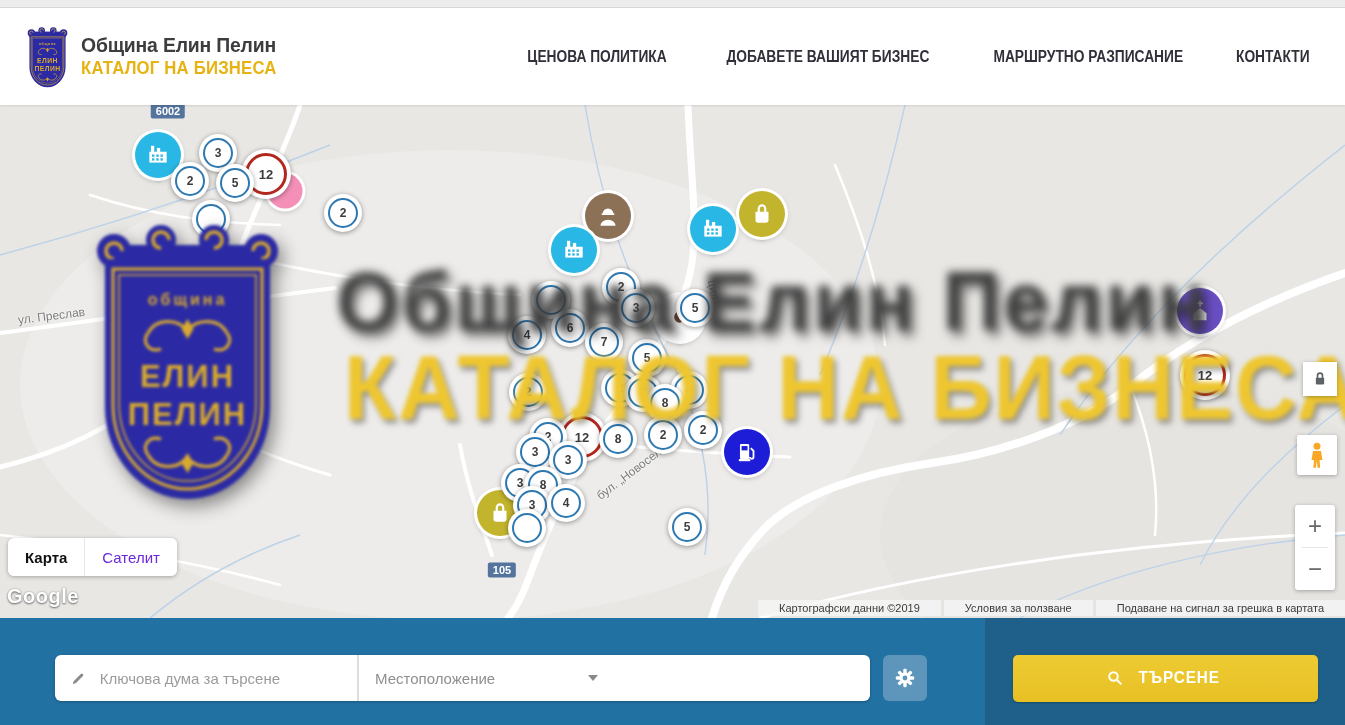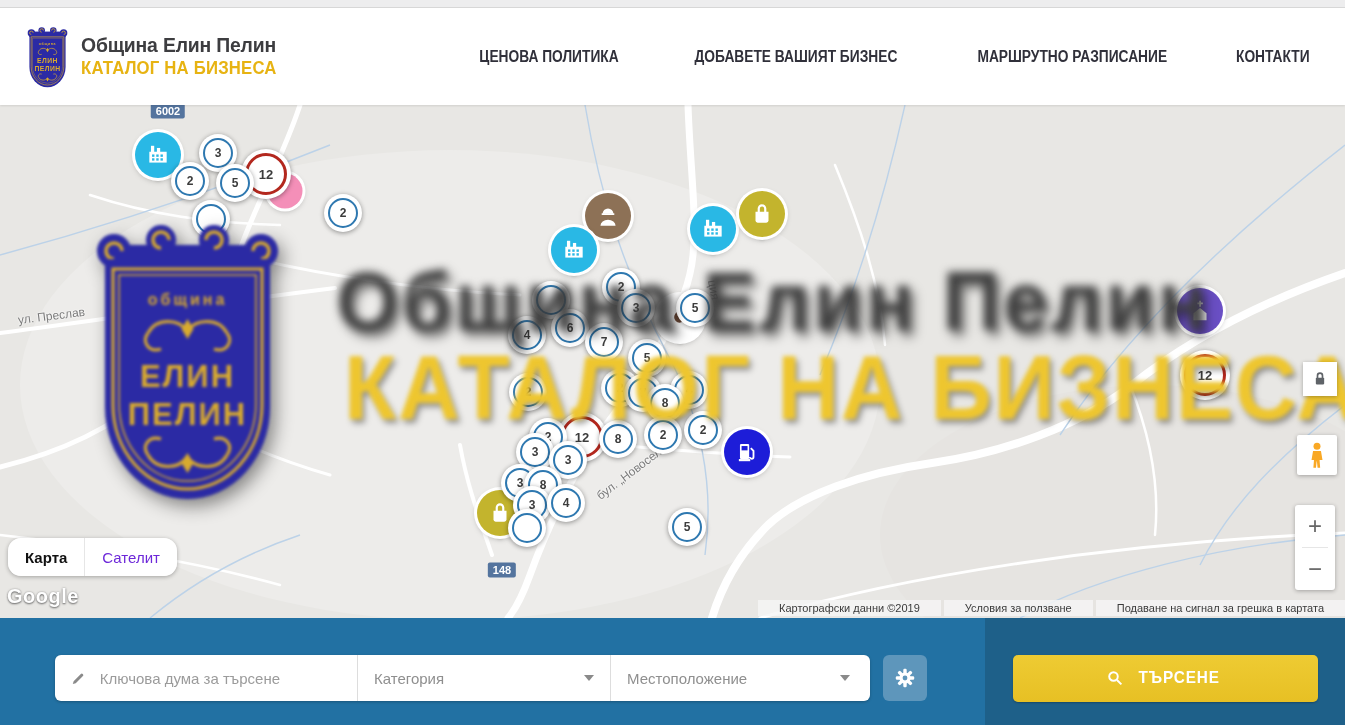--- a/index.html
+++ b/index.html
@@ -9,21 +9,21 @@
   .top-strip{height:7px;background:#ededee;border-bottom:1px solid #d8d8d8;}
   header{height:97px;background:#fff;display:flex;align-items:center;padding:0 25px;
          box-shadow:0 1px 2px rgba(0,0,0,.10);position:relative;z-index:20;}
   .logo{display:flex;align-items:center;cursor:pointer;}
   .logo-crest{width:45px;height:64px;}
   .logo-text{margin-left:11px;}
   .logo-title{font-size:20px;font-weight:700;color:#3d3d40;letter-spacing:-.2px;
               transform:scaleX(.97);transform-origin:left;}
   .logo-sub{font-size:18px;font-weight:700;color:#e7b312;margin-top:1px;
             transform:scaleX(.93);transform-origin:left;letter-spacing:.2px;}
-  nav{margin-left:auto;display:flex;gap:48px;align-items:center;padding-right:4px;}
+  nav{margin-left:auto;display:flex;gap:32px;align-items:center;padding-right:4px;}
   .nav-item{font-size:16px;font-weight:700;color:#30303a;text-decoration:none;cursor:pointer;
             transform:scaleX(.86);transform-origin:center;white-space:nowrap;}
   
   .map-wrap{position:relative;height:513px;background:#e8e7e4;overflow:hidden;}
   .roads{position:absolute;inset:0;z-index:0;}
   .badge{position:absolute;background:#54749e;color:#fff;font-size:11px;font-weight:700;
          padding:1px 5px 2px;border-radius:2px;transform:translate(-50%,-50%);z-index:1;}
   .street-label{position:absolute;color:#7b7b7b;font-size:12px;white-space:nowrap;z-index:1;
                 text-shadow:0 0 2px #fff,0 0 2px #fff;}
   
@@ -48,21 +48,21 @@
   .wm-crest{position:absolute;left:85px;top:110px;width:205px;height:292px;z-index:5;
             filter:blur(1.6px) drop-shadow(5px 7px 9px rgba(0,0,0,.45));pointer-events:none;}
   .wm-title{position:absolute;left:336px;top:148px;font-size:84px;font-weight:700;color:#3f3f3f;
             letter-spacing:3px;transform:scaleX(.96);transform-origin:left;white-space:nowrap;
             filter:blur(4.5px);text-shadow:5px 6px 8px rgba(0,0,0,.55);z-index:5;pointer-events:none;}
   .wm-sub{position:absolute;left:344px;top:232px;font-size:90px;font-weight:700;color:#eec62f;
           letter-spacing:2px;transform:scaleX(.95);transform-origin:left;white-space:nowrap;
           filter:blur(2.2px);text-shadow:3px 4px 6px rgba(0,0,0,.4);z-index:5;pointer-events:none;}
   
   .maptype{position:absolute;left:8px;top:433px;display:flex;z-index:6;
-           box-shadow:0 1px 4px rgba(0,0,0,.3);border-radius:13px;overflow:hidden;}
+           box-shadow:0 1px 4px rgba(0,0,0,.3);border-radius:6px;overflow:hidden;}
   .maptype button{background:#fff;border:none;height:38px;padding:0 17px;font-size:15px;
                   font-family:"Liberation Sans",sans-serif;cursor:pointer;}
   .mt-map{font-weight:700;color:#111;}
   .mt-sat{color:#6d28d9;border-left:1px solid #e6e6e6 !important;}
   .google-logo{position:absolute;left:7px;top:480px;color:#fff;font-size:20px;font-weight:700;
                letter-spacing:.5px;z-index:6;cursor:pointer;
                text-shadow:0 1px 2px rgba(80,80,80,.8),0 0 2px rgba(120,120,120,.6);}
   .attribution{position:absolute;right:0;bottom:2px;display:flex;gap:3px;z-index:6;
                font-size:11px;color:#3a3a3a;}
   .attr-chip{background:rgba(245,245,245,.82);padding:2px 21px;white-space:nowrap;}
@@ -175,21 +175,21 @@
       <path d="M905 0 C885 90 858 180 820 270"></path>
       <path d="M1345 40 C1230 130 1125 230 1060 330"></path>
       <path d="M1345 300 C1280 350 1230 400 1200 460"></path>
       <path d="M1020 513 C1100 470 1220 440 1345 430"></path>
       <path d="M150 513 C190 480 240 450 300 430"></path>
     </g>
   </svg>
 
   <div id="labels-layer">
       <div class="badge" style="left: 168px; top: 6px;">6002</div>
-      <div class="badge" style="left: 502px; top: 465px;">148</div>
+      <div class="badge" style="left: 502px; top: 465px;">105</div>
       <div class="street-label" style="left: 18px; top: 208px; transform: rotate(-7deg); transform-origin: left center;">ул. Преслав</div>
       <div class="street-label" style="left: 598px; top: 385px; transform: rotate(-37deg); transform-origin: left center;">бул. „Новосел</div>
       <div class="street-label" style="left: 712px; top: 168px; transform: rotate(80deg); transform-origin: left center;">ция</div>
     </div>
   <div id="pins-layer">
       <div class="pin no-tail" style="left: 285px; top: 86px; color: rgb(244, 143, 184);">
                  <div class="circle" style="background:#f48fb8"></div>
       </div>
       <div class="pin" style="left: 158px; top: 50px; color: rgb(41, 184, 229);">
         <div class="tail"></div>
@@ -489,24 +489,20 @@
 
 <div class="searchbar">
   <div class="sb-left">
     <div class="fields">
       <div class="f-keyword">
         <svg width="19" height="19" viewBox="0 0 24 24">
           <path fill="#8a8a8a" d="M4 20 l1.2 -4.2 L15.5 5.5 a1.9 1.9 0 0 1 2.7 0 l0.3 0.3 a1.9 1.9 0 0 1 0 2.7 L8.2 18.8 z"></path>
         </svg>
         <input type="text" placeholder="Ключова дума за търсене" style="">
       </div>
-      <div class="f-select f-cat">
-        <span>Категория</span>
-        <span class="caret"></span>
-      </div>
       <div class="f-select f-loc">
         <span>Местоположение</span>
         <span class="caret"></span>
       </div>
     </div>
     <button class="gear-btn">
       <svg width="24" height="24" viewBox="0 0 24 24">
         <g fill="#fff" transform="translate(12,12)">
           <rect x="-1.7" y="-9.2" width="3.4" height="18.4" rx="1.2"></rect>
           <rect x="-1.7" y="-9.2" width="3.4" height="18.4" rx="1.2" transform="rotate(45)"></rect>

